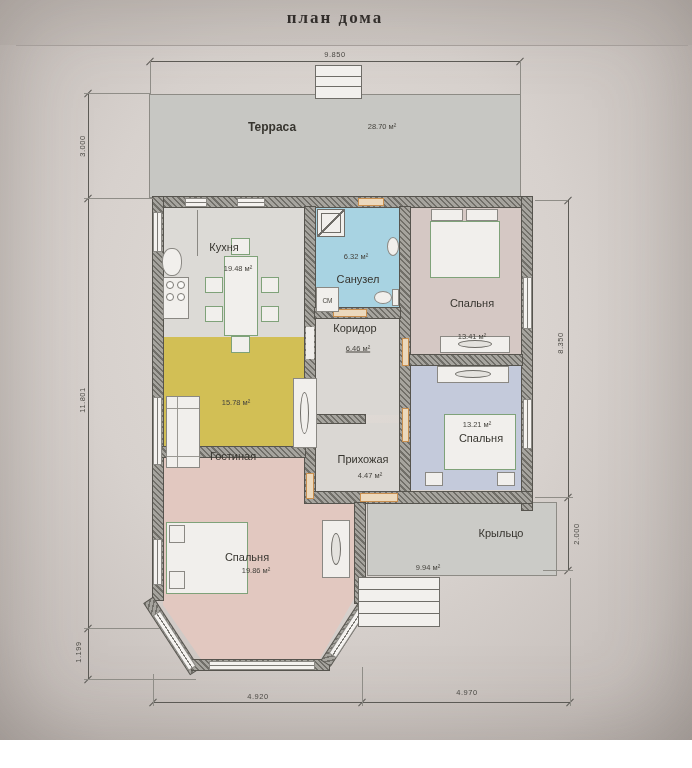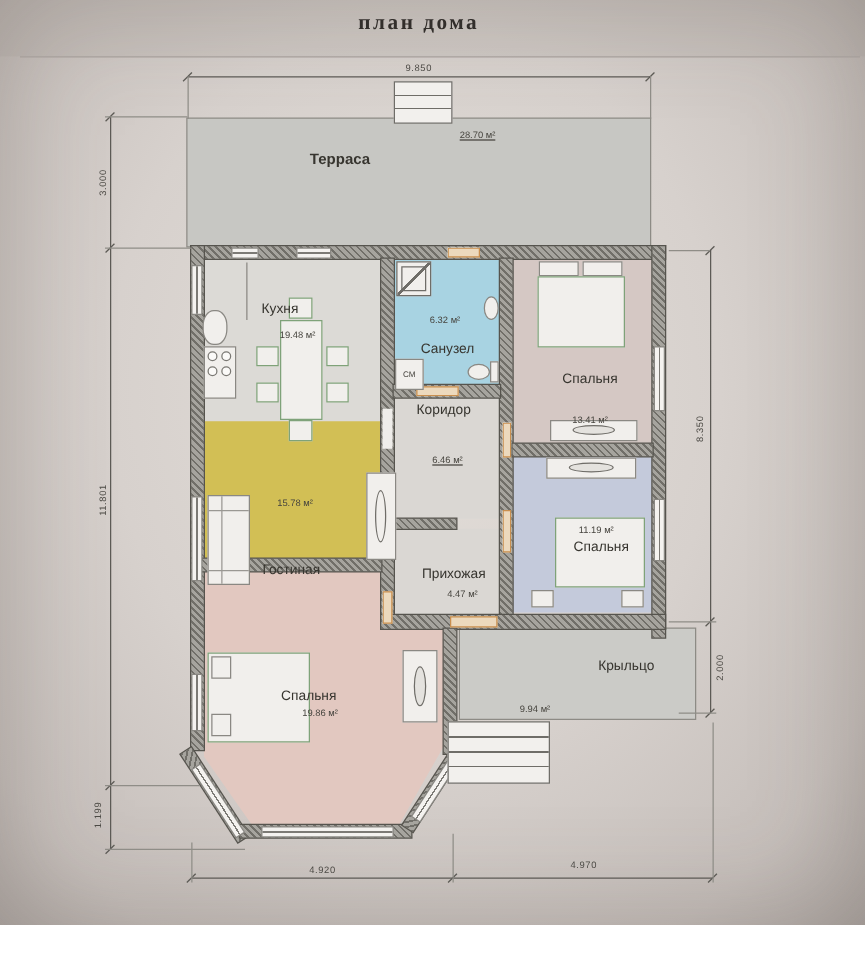--- a/index.html
+++ b/index.html
@@ -141,34 +141,34 @@
   <div class="lens" style="left:331px;top:533px;width:10px;height:32px;"></div>
 
   <div class="furn" style="left:166px;top:396px;width:34px;height:72px;"></div>
   <div class="abs" style="left:177px;top:397px;width:1px;height:70px;background:#9a9893;"></div>
   <div class="abs" style="left:167px;top:408px;width:32px;height:1px;background:#9a9893;"></div>
   <div class="abs" style="left:167px;top:456px;width:32px;height:1px;background:#9a9893;"></div>
   <div class="furn" style="left:293px;top:378px;width:24px;height:70px;"></div>
   <div class="lens" style="left:300px;top:392px;width:9px;height:42px;background:#f1efec;"></div>
 
   <div class="rlabel" style="left:272px;top:127px;font-size:12px;font-weight:bold;">Терраса</div>
-  <div class="alabel" style="left:382px;top:108px;text-decoration:underline;">28.70 м²</div>
+  <div class="alabel" style="left:382px;top:126px;">28.70 м²</div>
   <div class="rlabel" style="left:224px;top:247px;text-align:right;">Кухня</div>
   <div class="alabel" style="left:238px;top:268px;">19.48 м²</div>
   <div class="alabel" style="left:356px;top:256px;">6.32 м²</div>
   <div class="rlabel" style="left:358px;top:279px;">Санузел</div>
   <div class="rlabel" style="left:355px;top:328px;">Коридор</div>
-  <div class="alabel" style="left:358px;top:368px;text-decoration:underline;">6.46 м²</div>
+  <div class="alabel" style="left:358px;top:348px;text-decoration:underline;">6.46 м²</div>
   <div class="rlabel" style="left:472px;top:303px;">Спальня</div>
   <div class="alabel" style="left:472px;top:318px;margin-top:18px;">13.41 м²</div>
   <div class="alabel" style="left:236px;top:402px;">15.78 м²</div>
   <div class="rlabel" style="left:233px;top:456px;">Гостиная</div>
   <div class="rlabel" style="left:363px;top:459px;">Прихожая</div>
   <div class="alabel" style="left:370px;top:475px;">4.47 м²</div>
-  <div class="alabel" style="left:477px;top:424px;">11.19 м²</div>
+  <div class="alabel" style="left:477px;top:424px;">13.21 м²</div>
   <div class="rlabel" style="left:481px;top:438px;">Спальня</div>
   <div class="rlabel" style="left:247px;top:557px;">Спальня</div>
   <div class="alabel" style="left:256px;top:570px;">19.86 м²</div>
   <div class="rlabel" style="left:501px;top:533px;">Крыльцо</div>
   <div class="alabel" style="left:428px;top:567px;">9.94 м²</div>
 
   <div class="dimline" style="left:150px;top:61px;width:370px;height:1px;"></div>
   <div class="tick" style="left:145px;top:61px;"></div>
   <div class="tick" style="left:515px;top:61px;"></div>
   <div class="extline" style="left:150px;top:61px;width:1px;height:34px;"></div>

